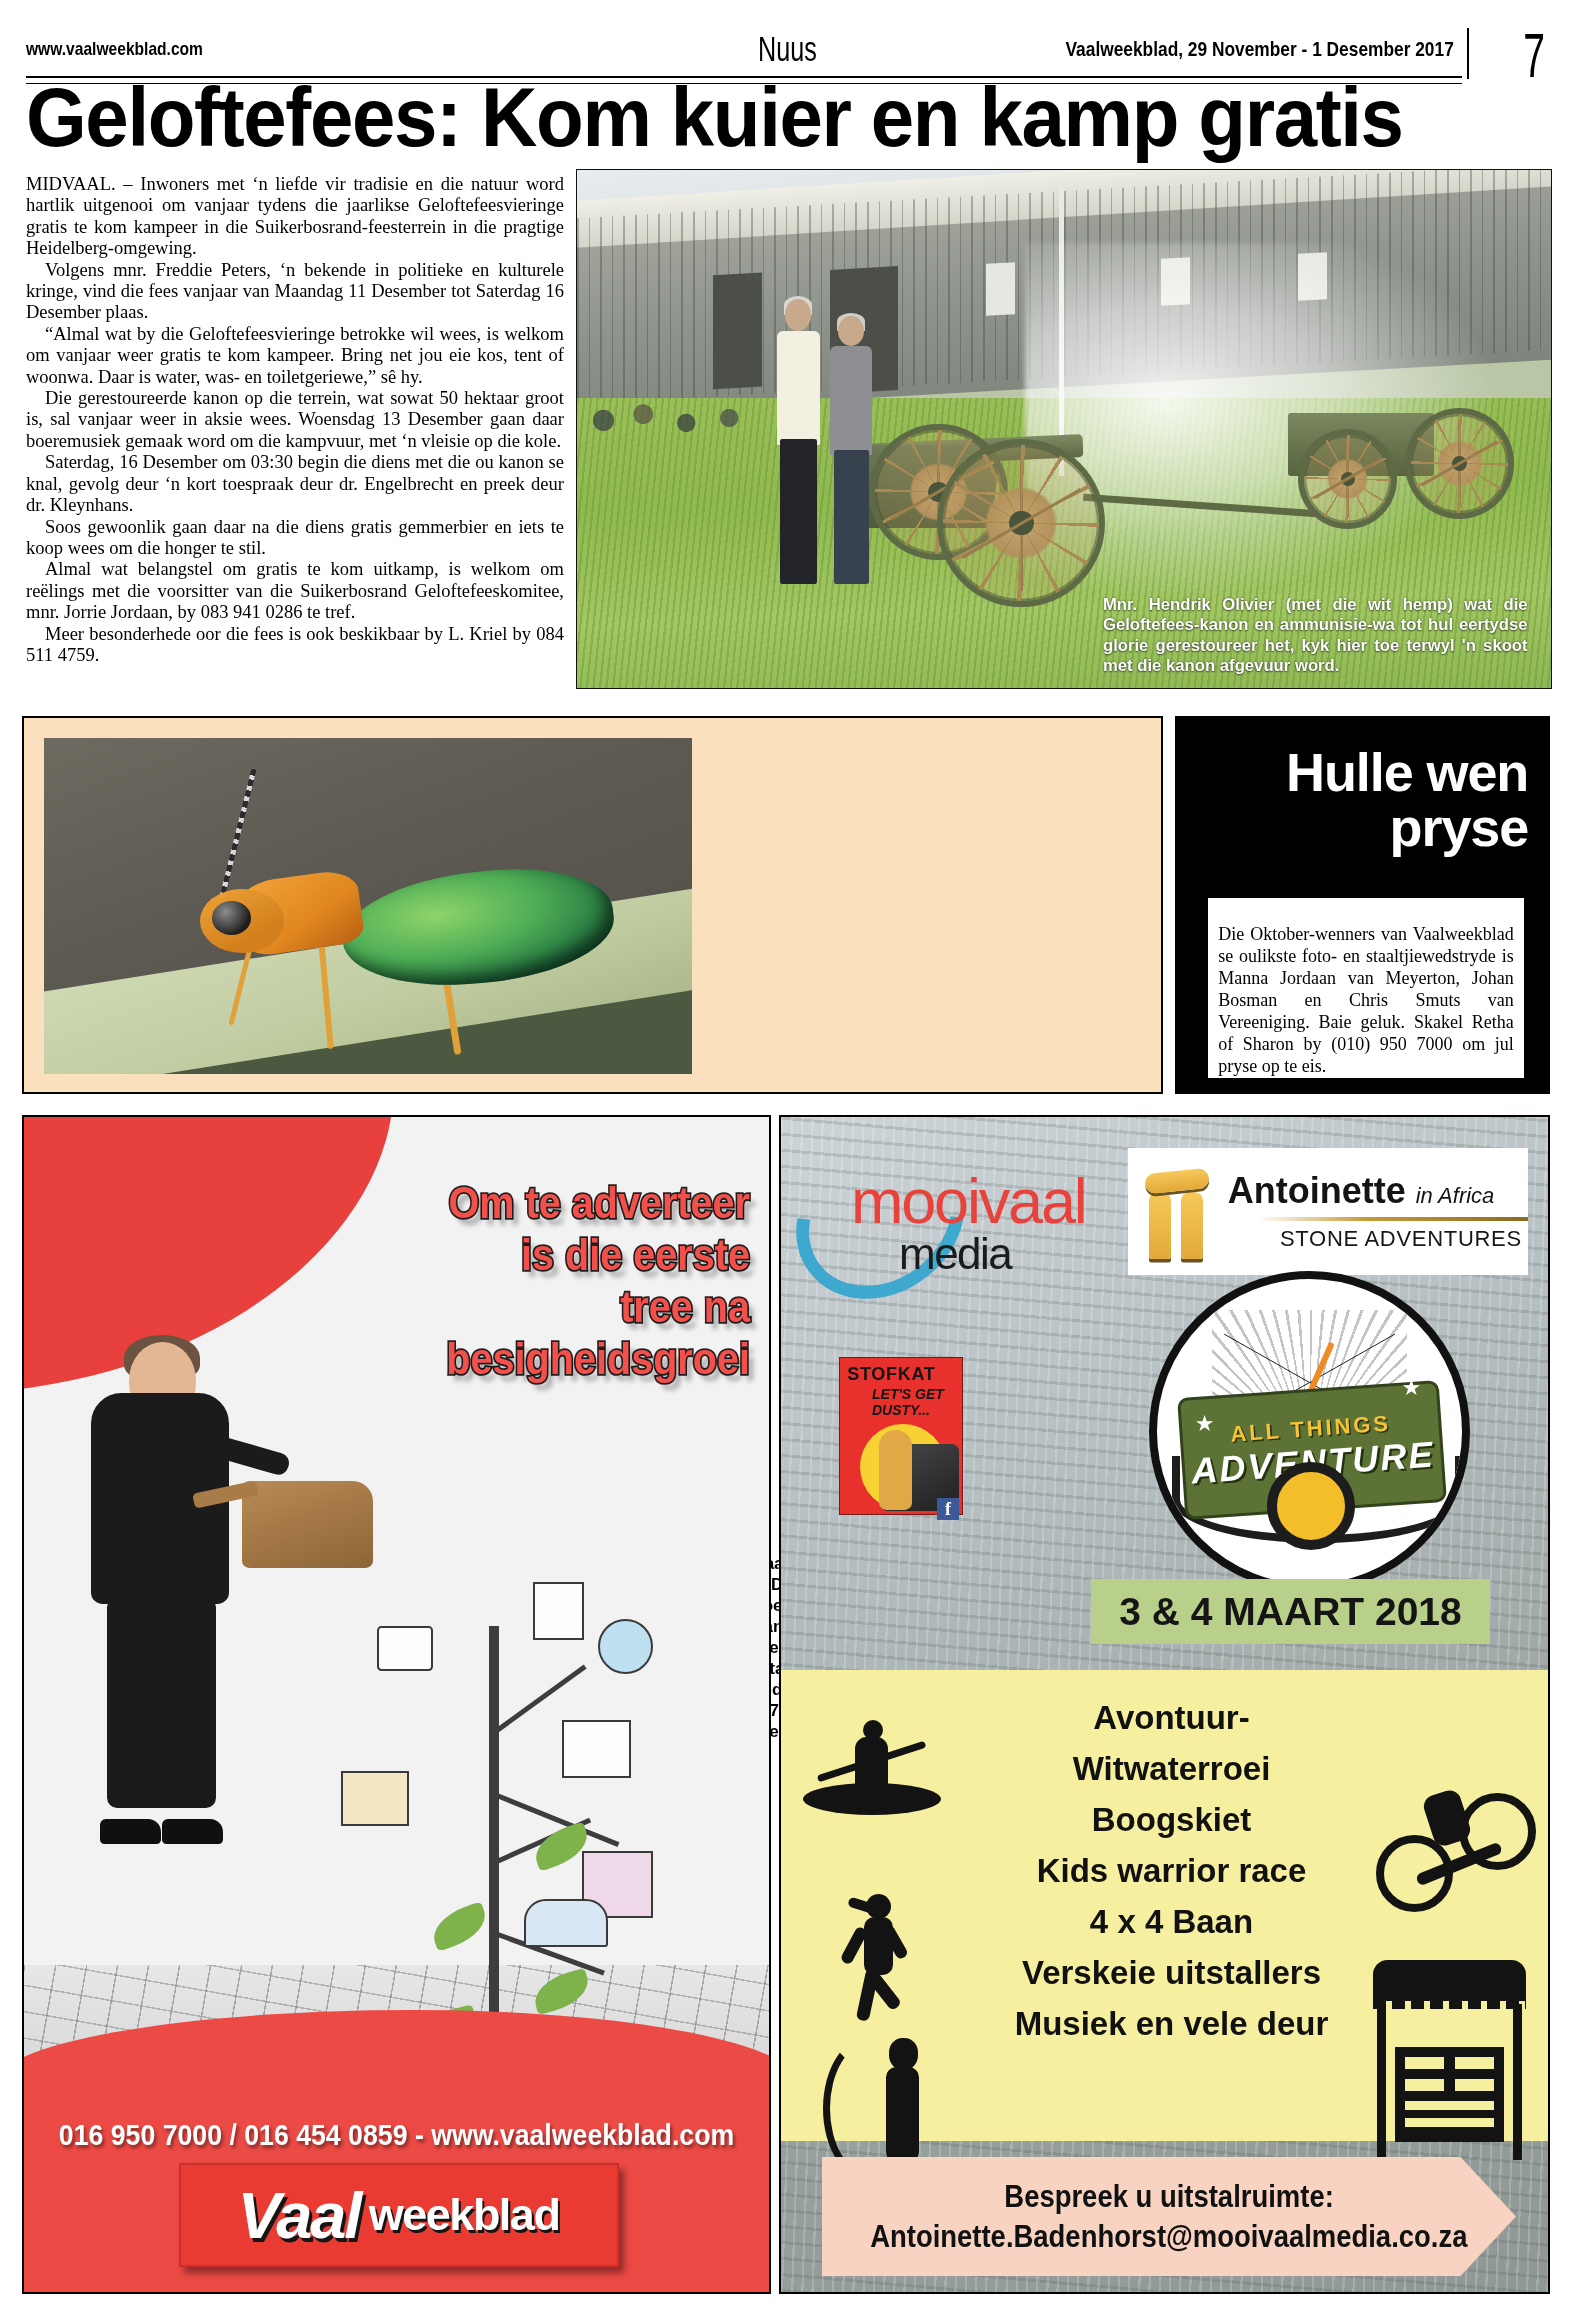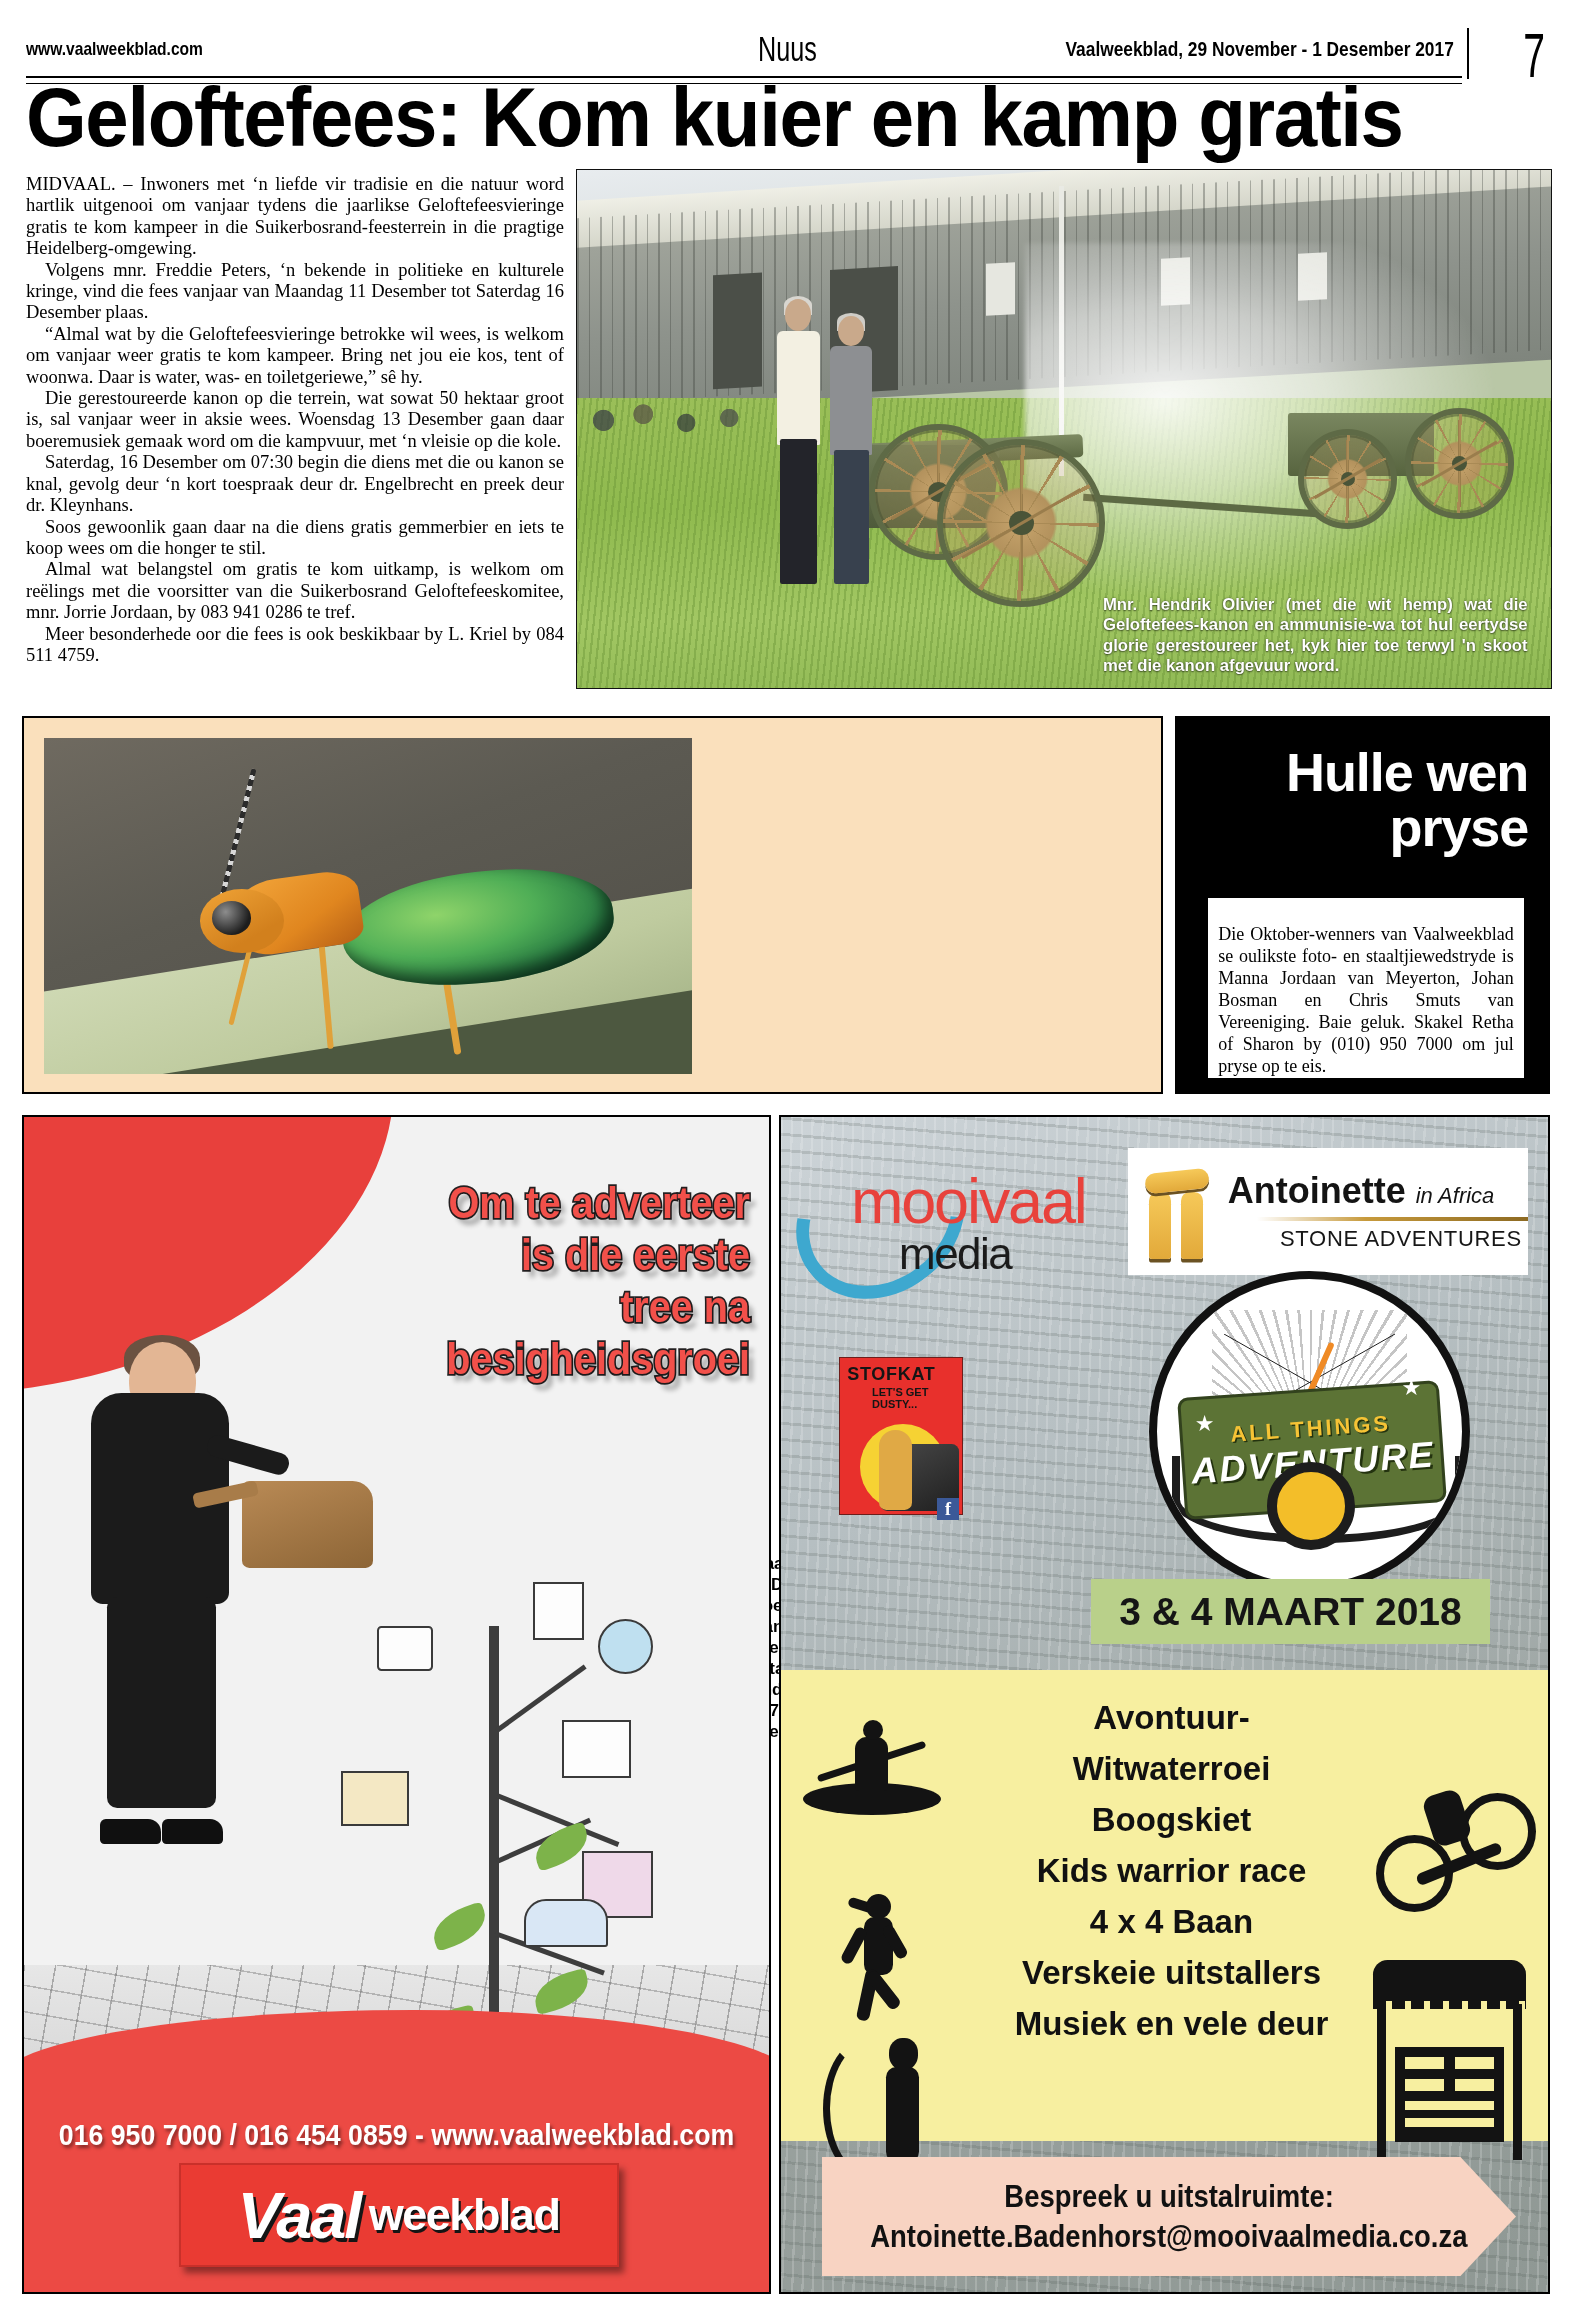--- a/index.html
+++ b/index.html
@@ -523,22 +523,22 @@
   }
   .ar-stofkat {
     position: absolute; left: 58px; top: 240px; width: 122px; height: 156px;
     background: #e8302c; border: 1.5px solid #6e1d1a; overflow: hidden;
   }
   .ar-stofkat .t {
     font-family: "Liberation Sans", sans-serif; font-weight: 700;
     font-size: 18px; color: #151515; padding: 5.8px 0 0 7.3px; letter-spacing: 0.7px;
   }
   .ar-stofkat .s {
-    font-family: "Liberation Sans", sans-serif; font-weight: 700; 
-    font-size: 11px; color: #151515; padding: 1.5px 0 0 32px;
+    font-family: "Liberation Sans", sans-serif; font-weight: 700; font-style: italic;
+    font-size: 14px; color: #151515; padding: 1.5px 0 0 32px;
   }
   .ar-stofkat .sun {
     position: absolute; left: 20.4px; bottom: 4.4px; width: 86px; height: 86px;
     border-radius: 50%; background: #f6d233;
   }
   .ar-stofkat .bike {
     position: absolute; right: 2.9px; bottom: 2.9px; width: 79px; height: 67px;
     background: linear-gradient(150deg, #4a4a4a, #1f1f1f);
     border-radius: 7.3px;
   }
@@ -673,21 +673,21 @@
   <div class="mh-rule"></div>
 </div>
 
 <div class="headline">Geloftefees: Kom kuier en kamp gratis</div>
 
 <div class="article-col">
   <p class="first">MIDVAAL. – Inwoners met ‘n liefde vir tradisie en die natuur word hartlik uitgenooi om vanjaar tydens die jaarlikse Geloftefeesvieringe gratis te kom kampeer in die Suikerbosrand-feesterrein in die pragtige Heidelberg-omgewing.</p>
   <p>Volgens mnr. Freddie Peters, ‘n bekende in politieke en kulturele kringe, vind die fees vanjaar van Maandag 11 Desember tot Saterdag 16 Desember plaas.</p>
   <p>“Almal wat by die Geloftefeesvieringe betrokke wil wees, is welkom om vanjaar weer gratis te kom kampeer. Bring net jou eie kos, tent of woonwa. Daar is water, was- en toiletgeriewe,” sê hy.</p>
   <p>Die gerestoureerde kanon op die terrein, wat sowat 50 hektaar groot is, sal vanjaar weer in aksie wees. Woensdag 13 Desember gaan daar boeremusiek gemaak word om die kampvuur, met ‘n vleisie op die kole.</p>
-  <p>Saterdag, 16 Desember om 07:30 begin die diens met die ou kanon se knal, gevolg deur ‘n kort toespraak deur dr. Engelbrecht en preek deur dr. Kleynhans.</p>
+  <p>Saterdag, 16 Desember om 03:30 begin die diens met die ou kanon se knal, gevolg deur ‘n kort toespraak deur dr. Engelbrecht en preek deur dr. Kleynhans.</p>
   <p>Soos gewoonlik gaan daar na die diens gratis gemmerbier en iets te koop wees om die honger te stil.</p>
   <p>Almal wat belangstel om gratis te kom uitkamp, is welkom om reëlings met die voorsitter van die Suikerbosrand Geloftefeeskomitee, mnr. Jorrie Jordaan, by 083 941 0286 te tref.</p>
   <p>Meer besonderhede oor die fees is ook beskikbaar by L. Kriel by 084 511 4759.</p>
 </div>
 
 <div class="news-photo">
   <div class="np-sky"></div>
   <div class="np-barn"></div>
   <div class="np-barn-roof"></div>
   <div class="np-barn-lines"></div>

